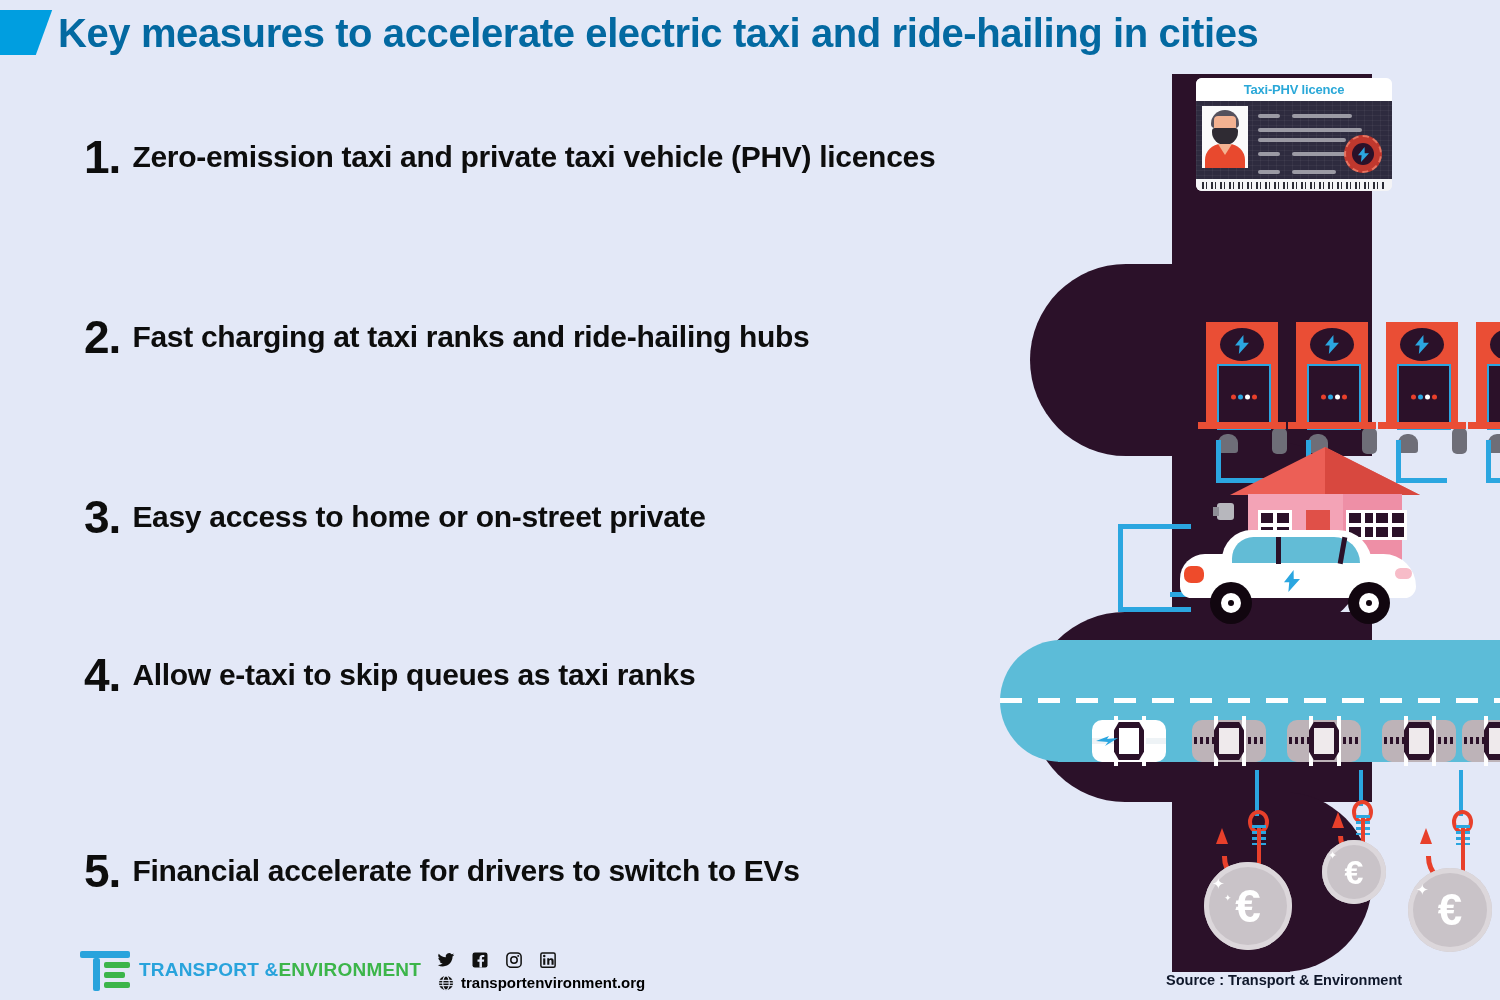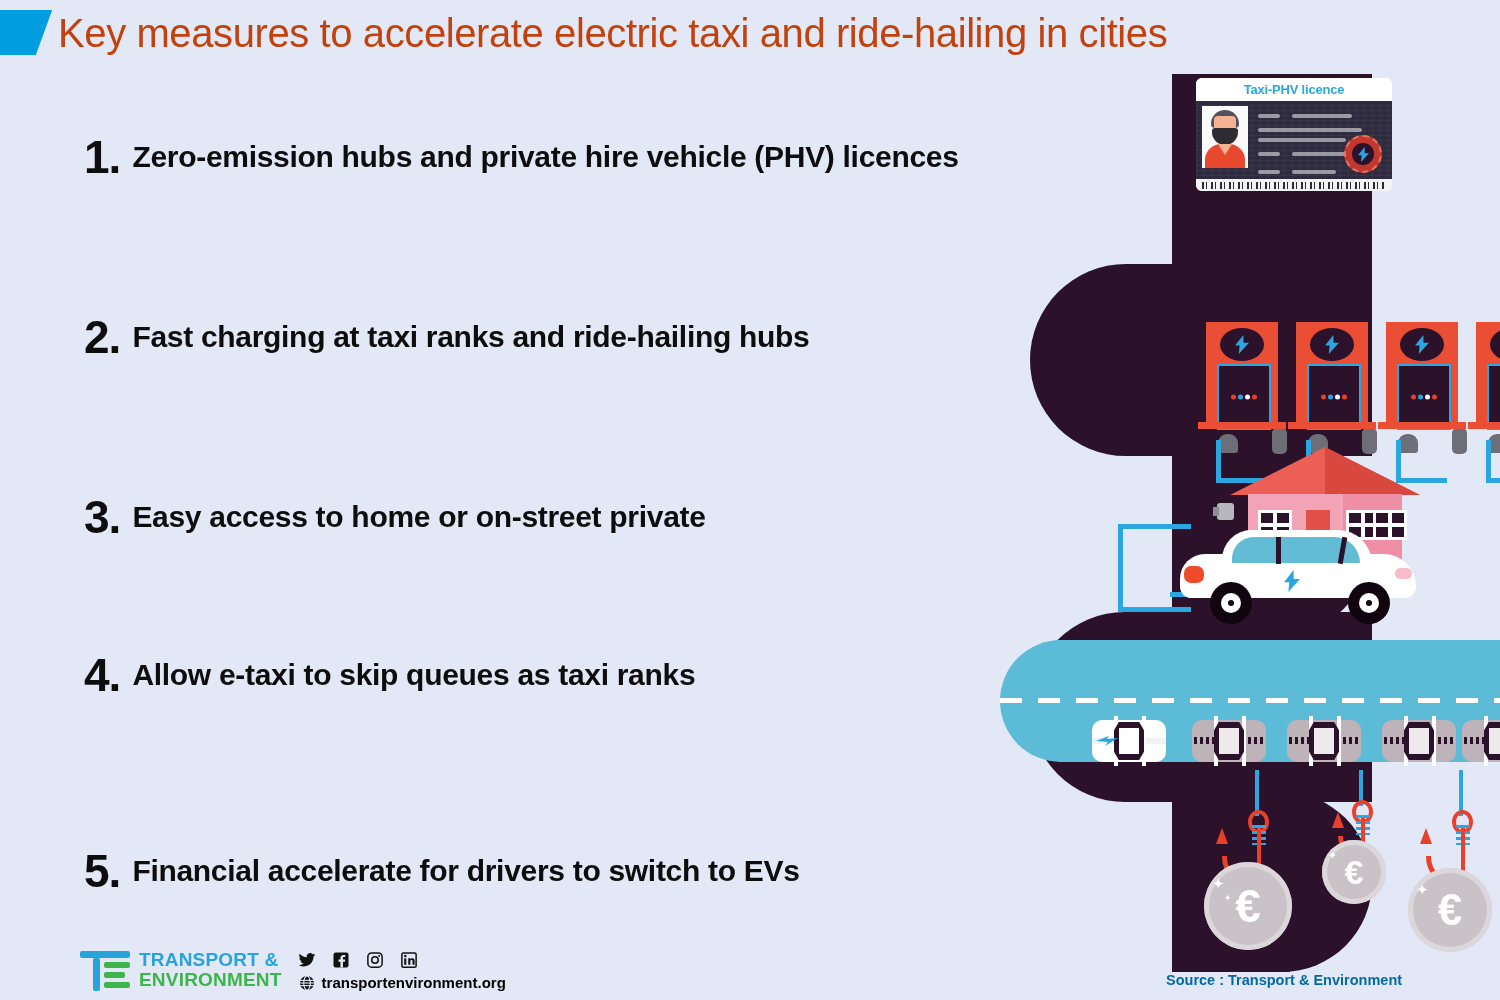--- a/index.html
+++ b/index.html
@@ -13,21 +13,21 @@
 
   
   .title-row{position:absolute;left:0;top:4px;height:58px;width:1500px;}
   .title-flag{
     position:absolute;left:-18px;top:6px;width:62px;height:45px;
     background:#009ee0;
     transform:skewX(-20deg);
   }
   .title-text{
     position:absolute;left:58px;top:0;
-    font-size:40px;font-weight:normal;color:#c2410c;
+    font-size:40px;font-weight:bold;color:#0369a1;
     letter-spacing:-0.4px;white-space:nowrap;
     line-height:58px;
   }
 
   
   .list{position:absolute;left:0;top:0;width:1060px;height:1000px;}
   .item{position:absolute;display:flex;align-items:flex-start;}
   .item .num{
     font-size:46px;font-weight:bold;color:#0d0d0d;
     line-height:38px;margin-right:12px;letter-spacing:-1px;
@@ -35,32 +35,32 @@
   .item .txt{
     font-size:30px;font-weight:bold;color:#0d0d0d;
     line-height:38px;letter-spacing:-0.3px;
   }
   .item .txt .l2{display:block;}
 
   
   .footer{position:absolute;left:80px;top:948px;display:flex;align-items:center;}
   .logo-mark{position:relative;width:50px;height:44px;margin-right:9px;}
   .lm-bar{position:absolute;border-radius:2px;}
-  .wordmark{display:flex;flex-direction:column;line-height:20px;}
+  .wordmark{display:flex;flex-direction:row;line-height:20px;}
   .wm1{font-size:19px;font-weight:bold;color:#29a3dc;letter-spacing:0.2px;}
   .wm2{font-size:19px;font-weight:bold;color:#3cb54a;letter-spacing:0.2px;}
   .social{margin-left:16px;display:flex;flex-direction:column;}
   .social-row{display:flex;align-items:center;gap:16px;height:22px;}
   .soc-ico{width:18px;height:18px;display:block;}
   .url-row{display:flex;align-items:center;gap:6px;margin-top:3px;}
   .url-txt{font-size:15px;color:#000000;font-weight:bold;}
 
   .source{
     position:absolute;left:1166px;top:972px;
-    font-size:14.5px;color:#0369a1;font-weight:bold;
+    font-size:14.5px;color:#0f172a;font-weight:bold;
   }
 
   
   .illus{position:absolute;left:1000px;top:52px;width:500px;height:920px;}
   .spine{position:absolute;background:#2b1129;}
   .lobe{position:absolute;background:#2b1129;}
   .lobe.right{border-radius:0 190px 190px 0;}
   .lobe.left{border-radius:190px 0 0 190px;}
 
   
@@ -169,21 +169,21 @@
 
   <div class="title-row">
     <div class="title-flag"></div>
     <div class="title-text">Key measures to accelerate electric taxi and ride-hailing in cities</div>
   </div>
 
   <div class="list">
 
     <div class="item" style="left:84px;top:138px;">
       <div class="num">1.</div>
-      <div class="txt">Zero-emission hubs and private hire vehicle (PHV) licences</div>
+      <div class="txt">Zero-emission taxi and private taxi vehicle (PHV) licences</div>
     </div>
 
     <div class="item" style="left:84px;top:318px;">
       <div class="num">2.</div>
       <div class="txt">Fast charging at taxi ranks and ride-hailing hubs</div>
     </div>
 
     <div class="item" style="left:84px;top:498px;">
       <div class="num">3.</div>
       <div class="txt">Easy access to home or on-street private</div>

